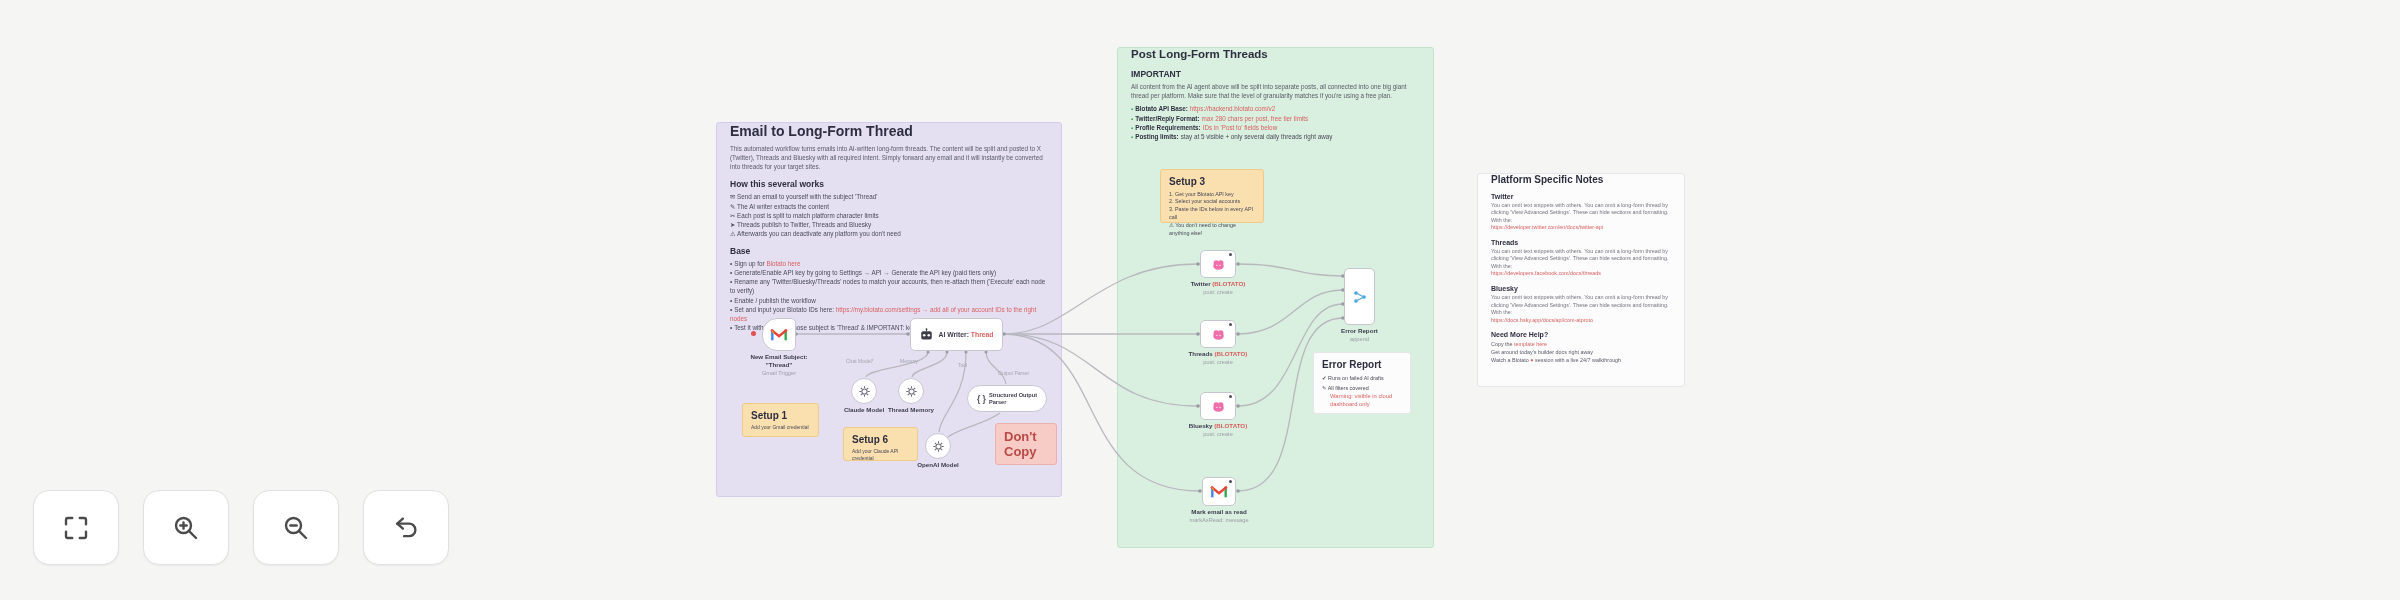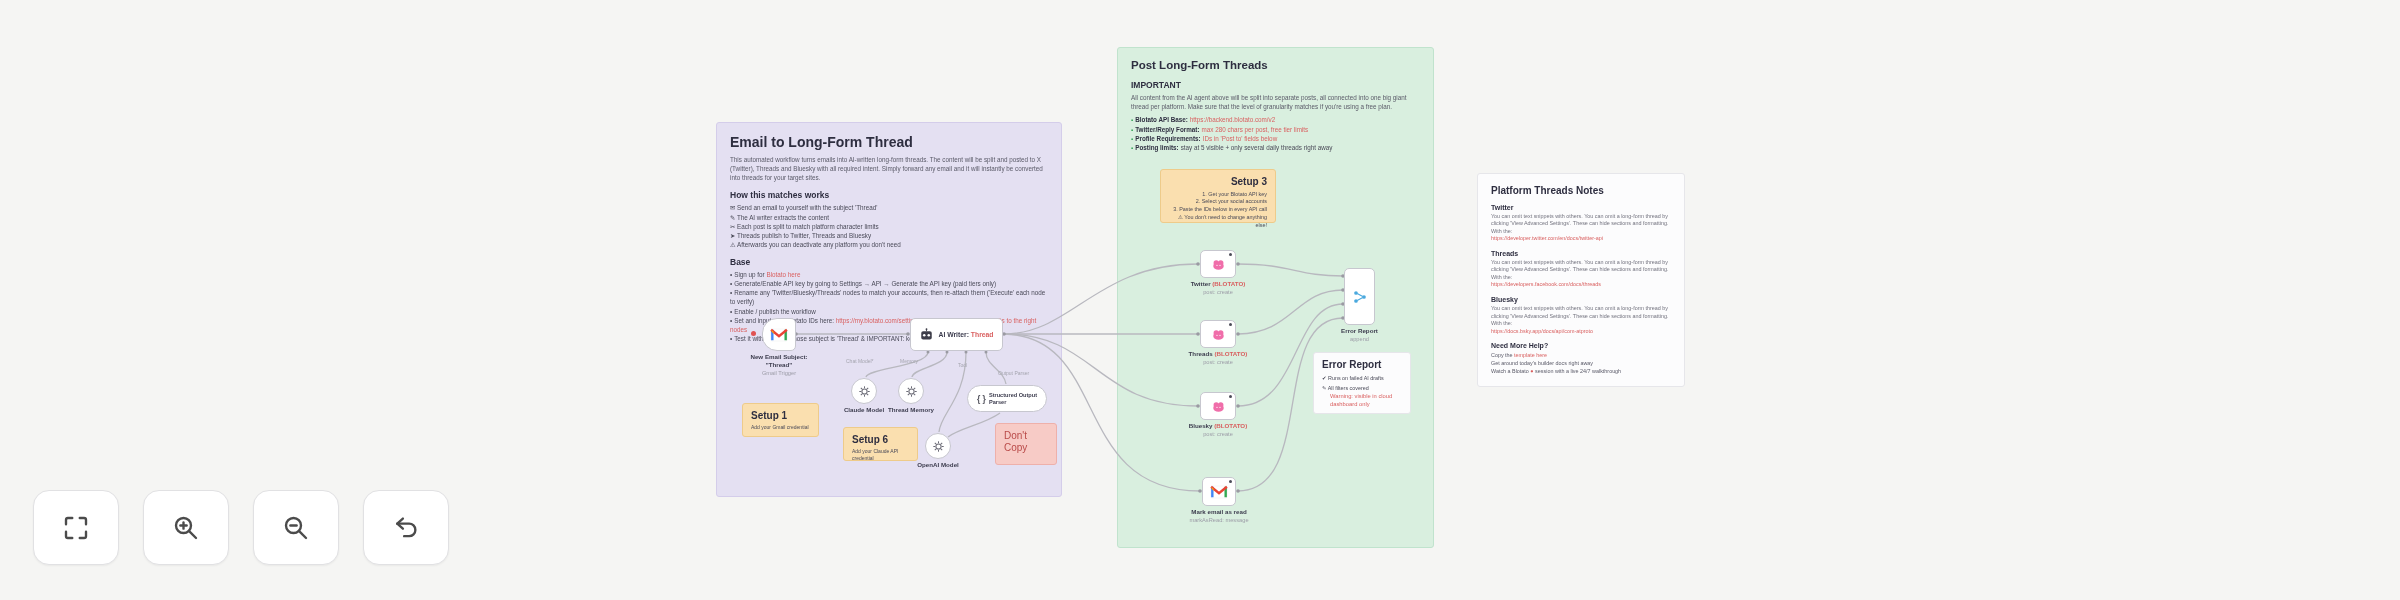--- a/index.html
+++ b/index.html
@@ -6,34 +6,34 @@
   body{width:2400px;height:600px;background:#f5f5f3;font-family:"Liberation Sans",sans-serif;overflow:hidden;}
   #canvas{position:relative;width:2400px;height:600px;background:#f5f5f3;}
 
   
   .sticky{position:absolute;border-radius:3px;border:1px solid transparent;box-sizing:border-box;z-index:1;}
   .sticky.purple{background:#e4e0f2;border-color:#d4cdea;}
   .sticky.green{background:#d9efdf;border-color:#c0e3cd;}
   .sticky.orange{background:#fadfaf;border-color:#eecb8a;}
   .sticky.pink{background:#f7cbc6;border-color:#eeb0aa;}
   .sticky.white{background:#fcfcfd;border-color:#e6e6ea;}
-  .pad{padding:11px 13px;}
+  .pad{padding:0 13px;}
   .pad-sm{padding:6px 8px;}
   .s-title{font-size:14px;font-weight:bold;color:#2e2e40;margin:0 0 5px 0;line-height:1.15;}
   .s-title.md{font-size:11.5px;}
   .s-title.sm{font-size:10px;}
   .s-h2{font-size:8.5px;font-weight:bold;color:#2e2e40;margin:8px 0 3px 0;}
   .s-p{font-size:6.3px;color:#5a5a68;line-height:1.45;margin:0 0 2px 0;}
   .s-li{font-size:6.3px;color:#4a4a58;line-height:1.45;}
   .s-li .mk{margin-right:2px;}
   .s-li b{color:#2e2e40;margin-right:2px;}
   .red{color:#d95f5f;}
   .ic-green{color:#3ba55d;margin-right:2px;}
   .warn{font-size:5.8px;line-height:1.3;margin:0 0 3px 8px;}
-  .dont-touch{font-size:10px;font-weight:normal;color:#b94a48;line-height:1.15;}
+  .dont-touch{font-size:13px;font-weight:bold;color:#b94a48;line-height:1.15;}
   .ph3{font-size:7px;font-weight:bold;color:#2e2e40;margin:7px 0 2px 0;}
   .pbody{font-size:5.4px;color:#73737f;line-height:1.4;}
   .plink{font-size:5.4px;line-height:1.4;}
   .help-line{font-size:5.4px;color:#5a5a68;line-height:1.5;}
 
   
   .node{position:absolute;background:#fff;border:1.2px solid #c7c7cf;border-radius:5px;box-sizing:border-box;z-index:3;display:flex;align-items:center;justify-content:center;}
   .node.trigger{border-radius:15px 5px 5px 15px;}
   .node.pill{border-radius:14px;}
   .node.circle{border-radius:50%;}
@@ -55,21 +55,21 @@
   .tool-btn svg{stroke:#4b4b4b;fill:none;stroke-width:1.9;stroke-linecap:round;stroke-linejoin:round;}
 </style>
 </head>
 <body>
 
 <div id="canvas">
 
   <div class="sticky purple pad" style="left:716px;top:122px;width:346px;height:375px;">
     <div class="s-title">Email to Long-Form Thread</div>
     <div class="s-p">This automated workflow turns emails into AI-written long-form threads. The content will be split and posted to X (Twitter), Threads and Bluesky with all required intent. Simply forward any email and it will instantly be converted into threads for your target sites.</div>
-    <div class="s-h2">How this matches works</div>
+    <div class="s-h2">How this several works</div>
     <div>
 
     <div class="s-li"><span>✉ Send an email to yourself with the subject 'Thread'</span></div>
         <div class="s-li"><span>✎ The AI writer extracts the content</span></div>
         <div class="s-li"><span>✂ Each post is split to match platform character limits</span></div>
         <div class="s-li"><span>➤ Threads publish to Twitter, Threads and Bluesky</span></div>
         <div class="s-li"><span>⚠ Afterwards you can deactivate any platform you don't need</span></div>
       </div>
     <div class="s-h2">Base</div>
     <div>
@@ -89,21 +89,21 @@
     <div class="s-p">All content from the AI agent above will be split into separate posts, all connected into one big giant thread per platform. Make sure that the level of granularity matches if you're using a free plan.</div>
     <div style="margin-top:4px;">
 
     <div class="s-li"><span class="ic-green">▪</span><b>Blotato API Base:</b><span class="red">https://backend.blotato.com/v2</span><span></span></div>
         <div class="s-li"><span class="ic-green">▪</span><b>Twitter/Reply Format:</b><span class="red">max 280 chars per post, free tier limits</span><span></span></div>
         <div class="s-li"><span class="ic-green">▪</span><b>Profile Requirements:</b><span class="red">IDs in 'Post to' fields below</span><span></span></div>
         <div class="s-li"><span class="ic-green">▪</span><b>Posting limits:</b><span class="red"></span><span>stay at 5 visible + only several daily threads right away</span></div>
       </div>
   </div>
 
-  <div class="sticky orange pad-sm" style="left:1160px;top:169px;width:116px;height:54px;z-index:2;text-align:right;">
+  <div class="sticky orange pad-sm" style="left:1160px;top:169px;width:104px;height:54px;z-index:2;">
     <div class="s-title sm" style="margin-bottom:3px;">Setup 3</div>
     <div>
 
     <div class="s-li" style="font-size:5.4px;"><span>1. Get your Blotato API key</span></div>
         <div class="s-li" style="font-size:5.4px;"><span>2. Select your social accounts</span></div>
         <div class="s-li" style="font-size:5.4px;"><span>3. Paste the IDs below in every API call</span></div>
         <div class="s-li" style="font-size:5.4px;"><span>⚠ You don't need to change anything else!</span></div>
       </div>
   </div>
 
@@ -128,21 +128,21 @@
 
         <div class="s-li" style="font-size:5.4px;"><span>✔ Runs on failed AI drafts</span></div>
         <div class="warn red"></div>
 
         <div class="s-li" style="font-size:5.4px;"><span>✎ All filters covered</span></div>
         <div class="warn red">Warning: visible in cloud dashboard only</div>
       </div>
   </div>
 
   <div class="sticky white pad" style="left:1477px;top:173px;width:208px;height:214px;">
-    <div class="s-title sm">Platform Threads Notes</div>
+    <div class="s-title sm">Platform Specific Notes</div>
     <div>
 
         <div>
           <div class="ph3">Twitter</div>
           <div class="pbody">You can omit text snippets with others. You can omit a long-form thread by clicking 'View Advanced Settings'. These can hide sections and formatting. With the:</div>
           <div class="plink red">https://developer.twitter.com/en/docs/twitter-api</div>
         </div>
 
         <div>
           <div class="ph3">Threads</div>

